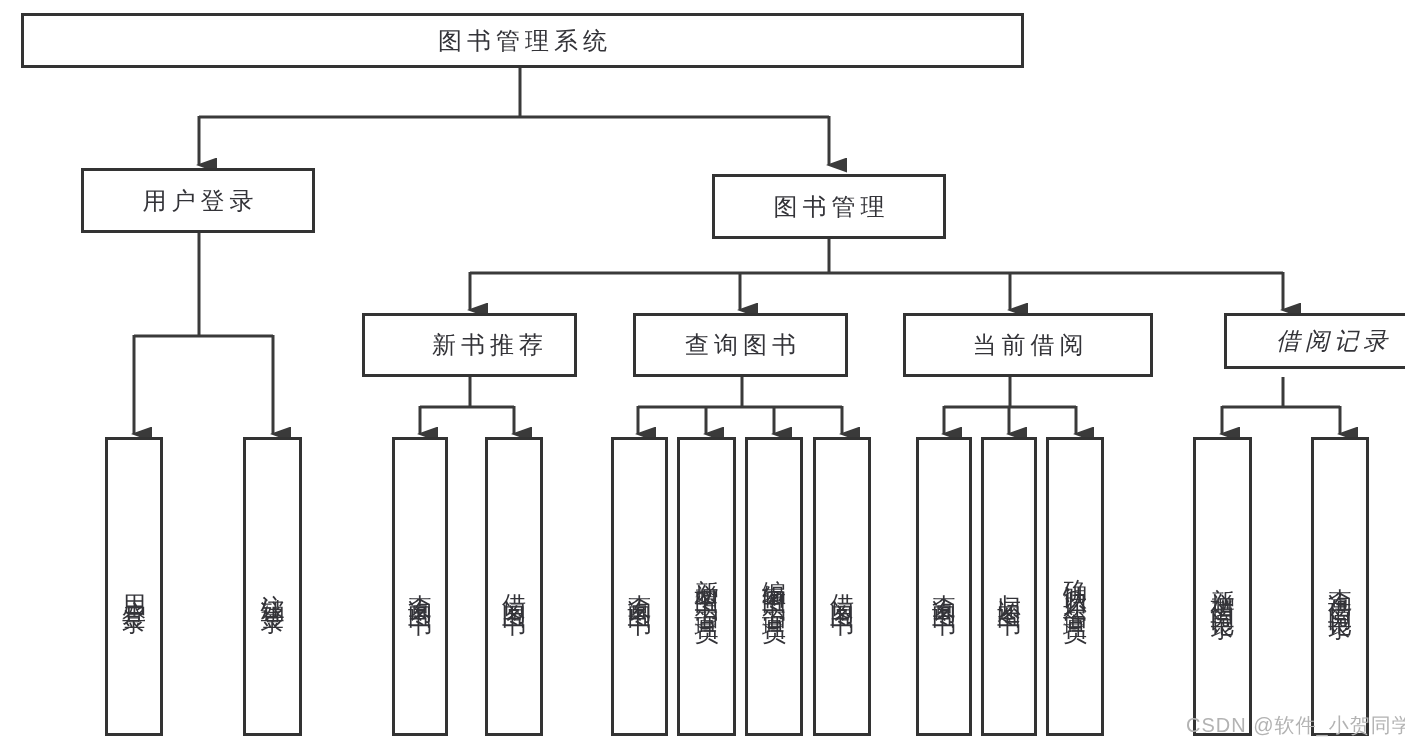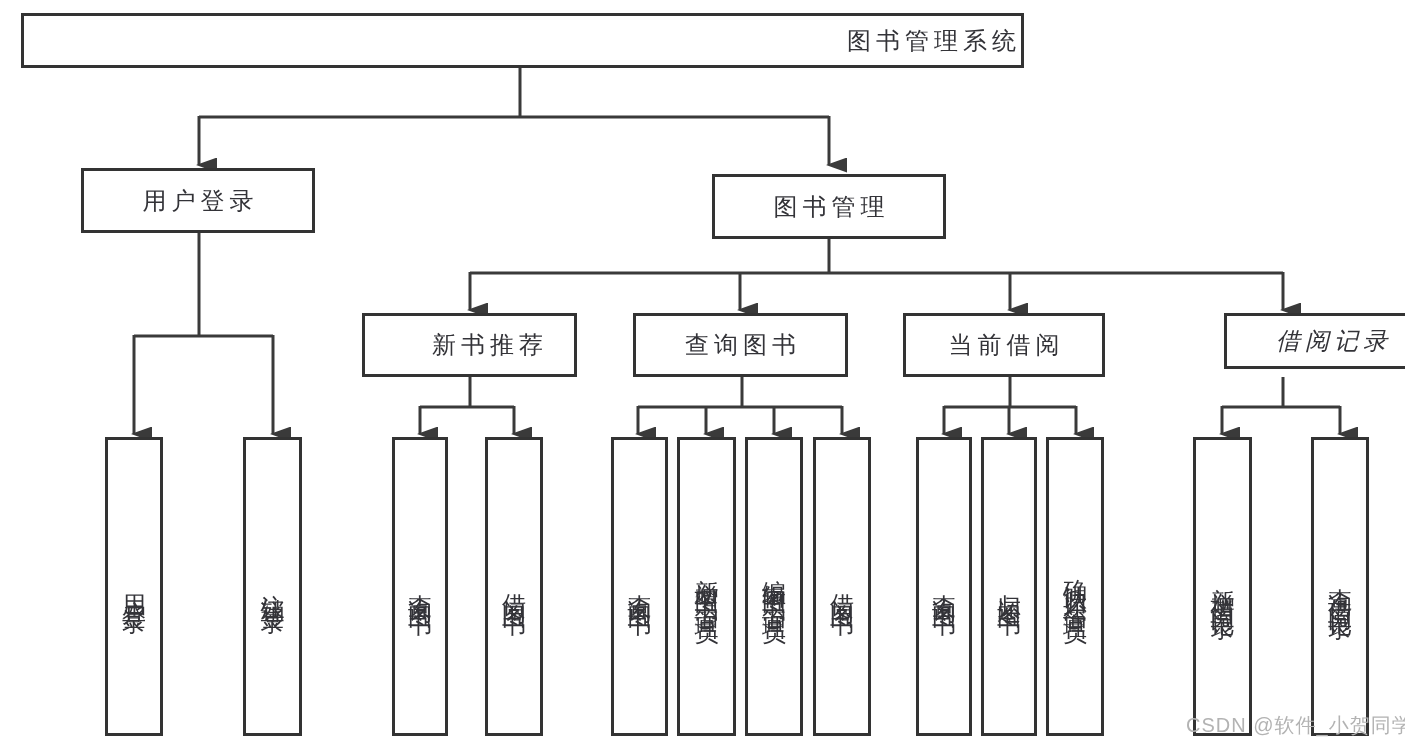--- a/index.html
+++ b/index.html
@@ -105,38 +105,38 @@
     <path d="M1010,377 V407 M944,407 H1076"></path>
     <line x1="944" y1="406" x2="944" y2="434" marker-end="url(#arrow)"></line>
     <line x1="1009" y1="406" x2="1009" y2="434" marker-end="url(#arrow)"></line>
     <line x1="1076" y1="406" x2="1076" y2="434" marker-end="url(#arrow)"></line>
 
     <path d="M1283,377 V407 M1222,407 H1340"></path>
     <line x1="1222" y1="406" x2="1222" y2="434" marker-end="url(#arrow)"></line>
     <line x1="1340" y1="406" x2="1340" y2="434" marker-end="url(#arrow)"></line>
   </svg>
 
-  <div class="box" style="left:21px; top:13px; width:1003px; height:55px;justify-content:flex-end;">
+  <div class="box" style="left:21px; top:13px; width:1003px; height:55px;">
     <span class="h-label">图书管理系统</span>
   </div>
 
   <div class="box" style="left:81px; top:168px; width:234px; height:65px;">
     <span class="h-label">用户登录</span>
   </div>
   <div class="box" style="left:712px; top:168px; width:234px; height:65px;margin-top:6px;">
     <span class="h-label">图书管理</span>
   </div>
 
   <div class="box" style="left:362px; top:313px; width:215px; height:64px;padding-left:36px;">
     <span class="h-label">新书推荐</span>
   </div>
   <div class="box" style="left:633px; top:313px; width:215px; height:64px;">
     <span class="h-label">查询图书</span>
   </div>
-  <div class="box" style="left:903px; top:313px; width:202px; height:64px;">
+  <div class="box" style="left:903px; top:313px; width:250px; height:64px;">
     <span class="h-label">当前借阅</span>
   </div>
   <div class="box" style="left:1224px; top:313px; width:215px; height:56px;font-style:italic;">
     <span class="h-label">借阅记录</span>
   </div>
 
   <div class="box v-box" style="left:105px; top:437px; width:58px; height:299px;">
     <span>用户登录</span>
   </div>
   <div class="box v-box" style="left:243px; top:437px; width:59px; height:299px;">

